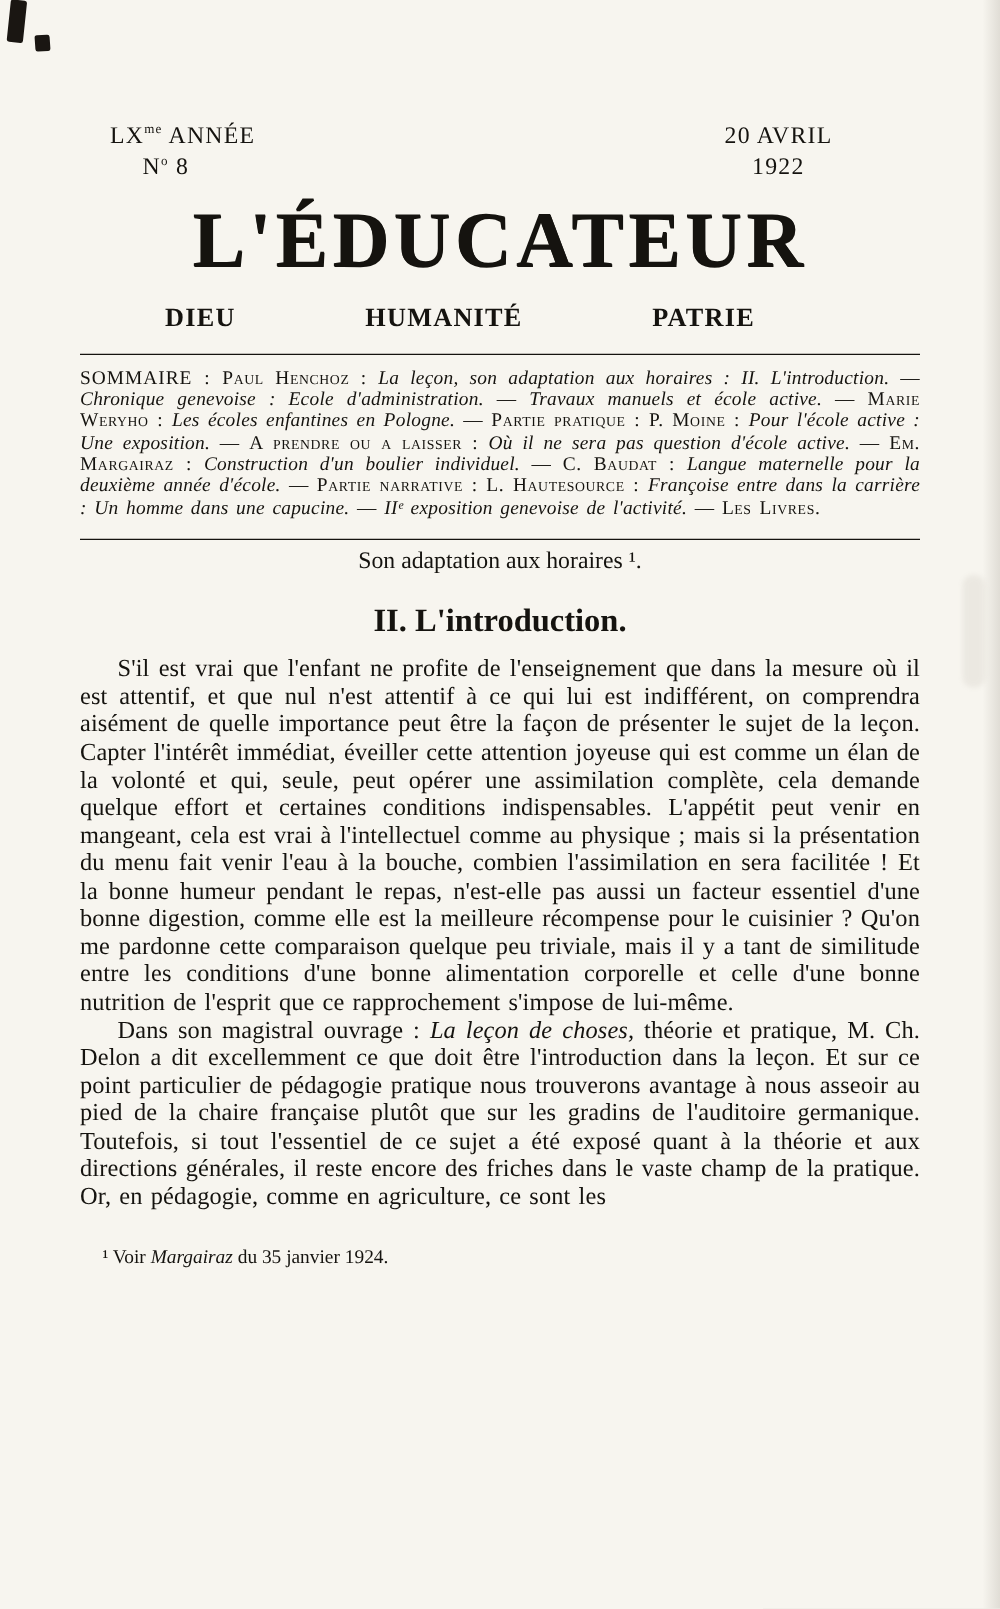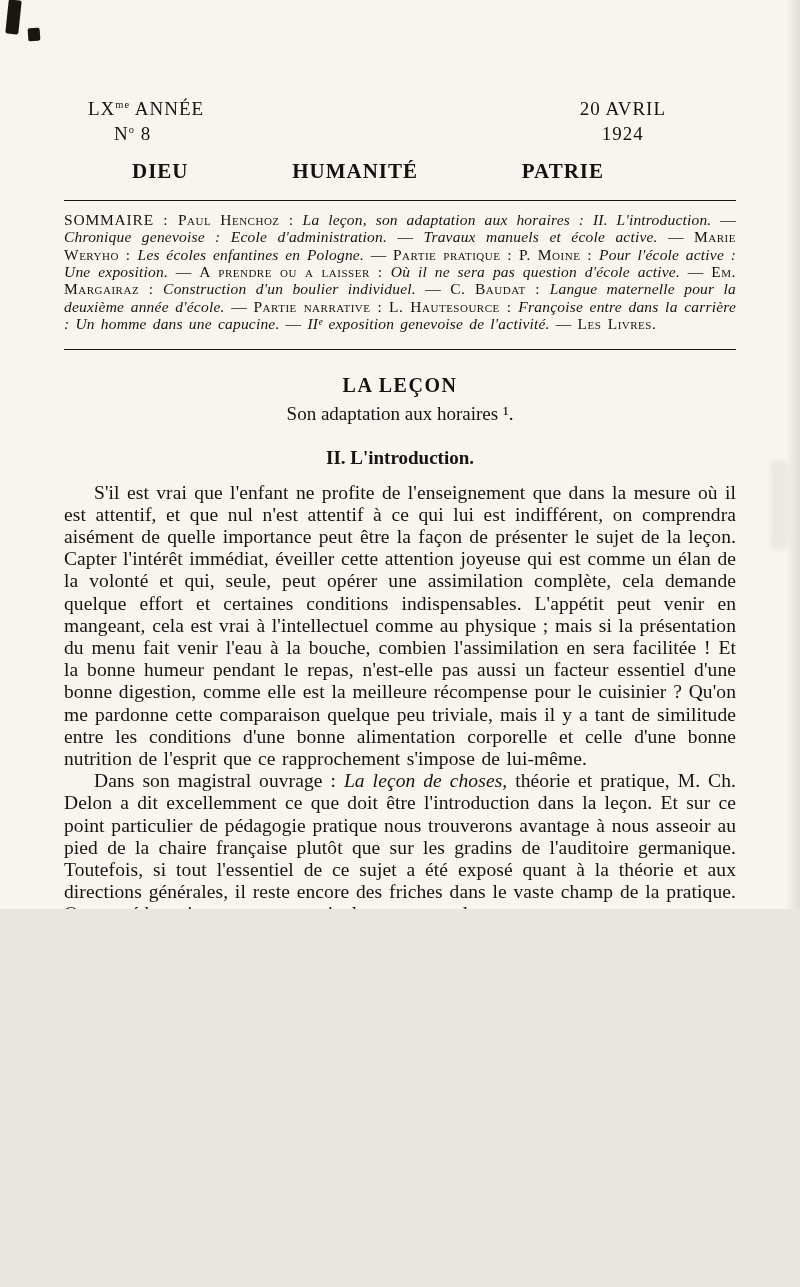--- a/index.html
+++ b/index.html
@@ -4,21 +4,21 @@
 <style>
   html, body {
     margin: 0;
     padding: 0;
     background: #e9e6df;
     font-family: "Liberation Serif", "DejaVu Serif", serif;
   }
   .page {
     position: relative;
     width: 800px;
-    height: 909px;
+    height: 1287px;
     margin: 0 auto;
     background: #f7f5ef;
     color: #15130f;
     box-sizing: border-box;
     padding: 98px 64px 0 64px;
     overflow: hidden;
   }
   .page::after {
     content: "";
     position: absolute;
@@ -92,21 +92,21 @@
     letter-spacing: 1.5px;
   }
   .article-subtitle {
     margin-top: 6px;
     text-align: center;
     font-size: 19px;
   }
   .section-heading {
     margin: 22px 0 0 0;
     text-align: center;
-    font-size: 19px;
+    font-size: 26px;
     font-weight: bold;
   }
 
   .body-para {
     margin: 13px 0 0 0;
     font-size: 19.5px;
     line-height: 22.2px;
     text-align: justify;
     text-indent: 30px;
     letter-spacing: 0.1px;
@@ -129,38 +129,38 @@
   <div class="artifact a2"></div>
   <div class="artifact a3"></div>
 
   <header class="masthead">
     <div class="mast-left">
       <div class="mast-line1"><span>LX</span><sup>me</sup><span> ANNÉE</span></div>
       <div class="mast-line2"><span>N</span><sup>o</sup><span> 8</span></div>
     </div>
     <div class="mast-right">
       <div>20 AVRIL</div>
-      <div class="mast-year">1924</div>
+      <div class="mast-year">1922</div>
     </div>
   </header>
 
+  <h1 class="title">L'ÉDUCATEUR</h1>
 
   <div class="motto">
     <span>DIEU</span>
     <span>HUMANITÉ</span>
     <span>PATRIE</span>
   </div>
 
   <hr class="rule">
 
   <p class="sommaire"><span class="seg-caps">SOMMAIRE : </span><span class="seg-sc">Paul Henchoz : </span><span class="seg-it">La leçon, son adaptation aux horaires : II. L'introduction.</span><span class="seg-n"> — </span><span class="seg-it">Chronique genevoise : Ecole d'administration.</span><span class="seg-n"> — </span><span class="seg-it">Travaux manuels et école active.</span><span class="seg-n"> — </span><span class="seg-sc">Marie Weryho : </span><span class="seg-it">Les écoles enfantines en Pologne.</span><span class="seg-n"> — </span><span class="seg-sc">Partie pratique : </span><span class="seg-sc">P. Moine : </span><span class="seg-it">Pour l'école active : Une exposition.</span><span class="seg-n"> — </span><span class="seg-sc">A prendre ou a laisser : </span><span class="seg-it">Où il ne sera pas question d'école active.</span><span class="seg-n"> — </span><span class="seg-sc">Em. Margairaz : </span><span class="seg-it">Construction d'un boulier individuel.</span><span class="seg-n"> — </span><span class="seg-sc">C. Baudat : </span><span class="seg-it">Langue maternelle pour la deuxième année d'école.</span><span class="seg-n"> — </span><span class="seg-sc">Partie narrative : </span><span class="seg-sc">L. Hautesource : </span><span class="seg-it">Françoise entre dans la carrière : Un homme dans une capucine.</span><span class="seg-n"> — </span><span class="seg-it">IIᵉ exposition genevoise de l'activité.</span><span class="seg-n"> — </span><span class="seg-sc">Les Livres.</span></p>
 
   <hr class="rule">
 
-  <h2 class="article-title">LA LEÇON</h2>
   <div class="article-subtitle">Son adaptation aux horaires ¹.</div>
   <h3 class="section-heading">II. L'introduction.</h3>
 
   <p class="body-para">S'il est vrai que l'enfant ne profite de l'enseignement que dans la mesure où il est attentif, et que nul n'est attentif à ce qui lui est indifférent, on comprendra aisément de quelle importance peut être la façon de présenter le sujet de la leçon. Capter l'intérêt immédiat, éveiller cette attention joyeuse qui est comme un élan de la volonté et qui, seule, peut opérer une assimilation complète, cela demande quelque effort et certaines conditions indispensables. L'appétit peut venir en mangeant, cela est vrai à l'intellectuel comme au physique ; mais si la présentation du menu fait venir l'eau à la bouche, combien l'assimilation en sera facilitée ! Et la bonne humeur pendant le repas, n'est-elle pas aussi un facteur essentiel d'une bonne digestion, comme elle est la meilleure récompense pour le cuisinier ? Qu'on me pardonne cette comparaison quelque peu triviale, mais il y a tant de similitude entre les conditions d'une bonne alimentation corporelle et celle d'une bonne nutrition de l'esprit que ce rapprochement s'impose de lui-même.</p>
   <p class="body-para"><span class="seg-n">Dans son magistral ouvrage : </span><span class="seg-it">La leçon de choses,</span><span class="seg-n"> théorie et pratique, M. Ch. Delon a dit excellemment ce que doit être l'introduction dans la leçon. Et sur ce point particulier de pédagogie pratique nous trouverons avantage à nous asseoir au pied de la chaire française plutôt que sur les gradins de l'auditoire germanique. Toutefois, si tout l'essentiel de ce sujet a été exposé quant à la théorie et aux directions générales, il reste encore des friches dans le vaste champ de la pratique. Or, en pédagogie, comme en agriculture, ce sont les</span></p>
 
   <div class="footnote"><span class="seg-n">¹ Voir </span><span class="seg-it">Margairaz</span><span class="seg-n"> du 35 janvier 1924.</span></div>
 
 </div>
 

